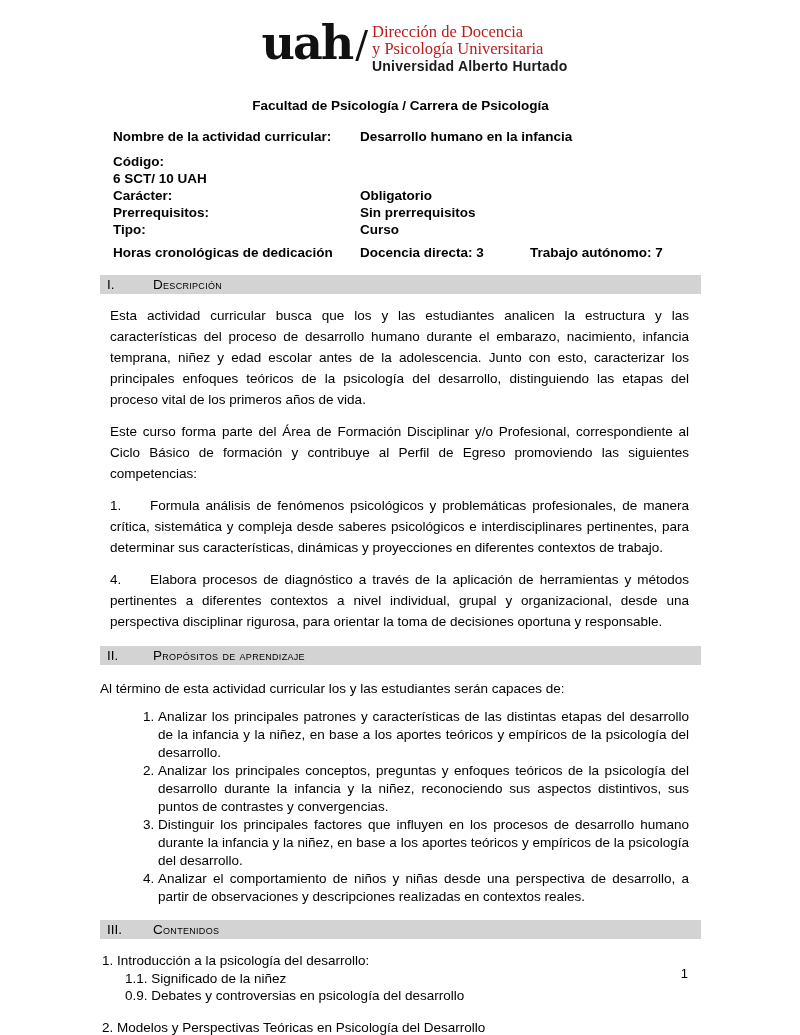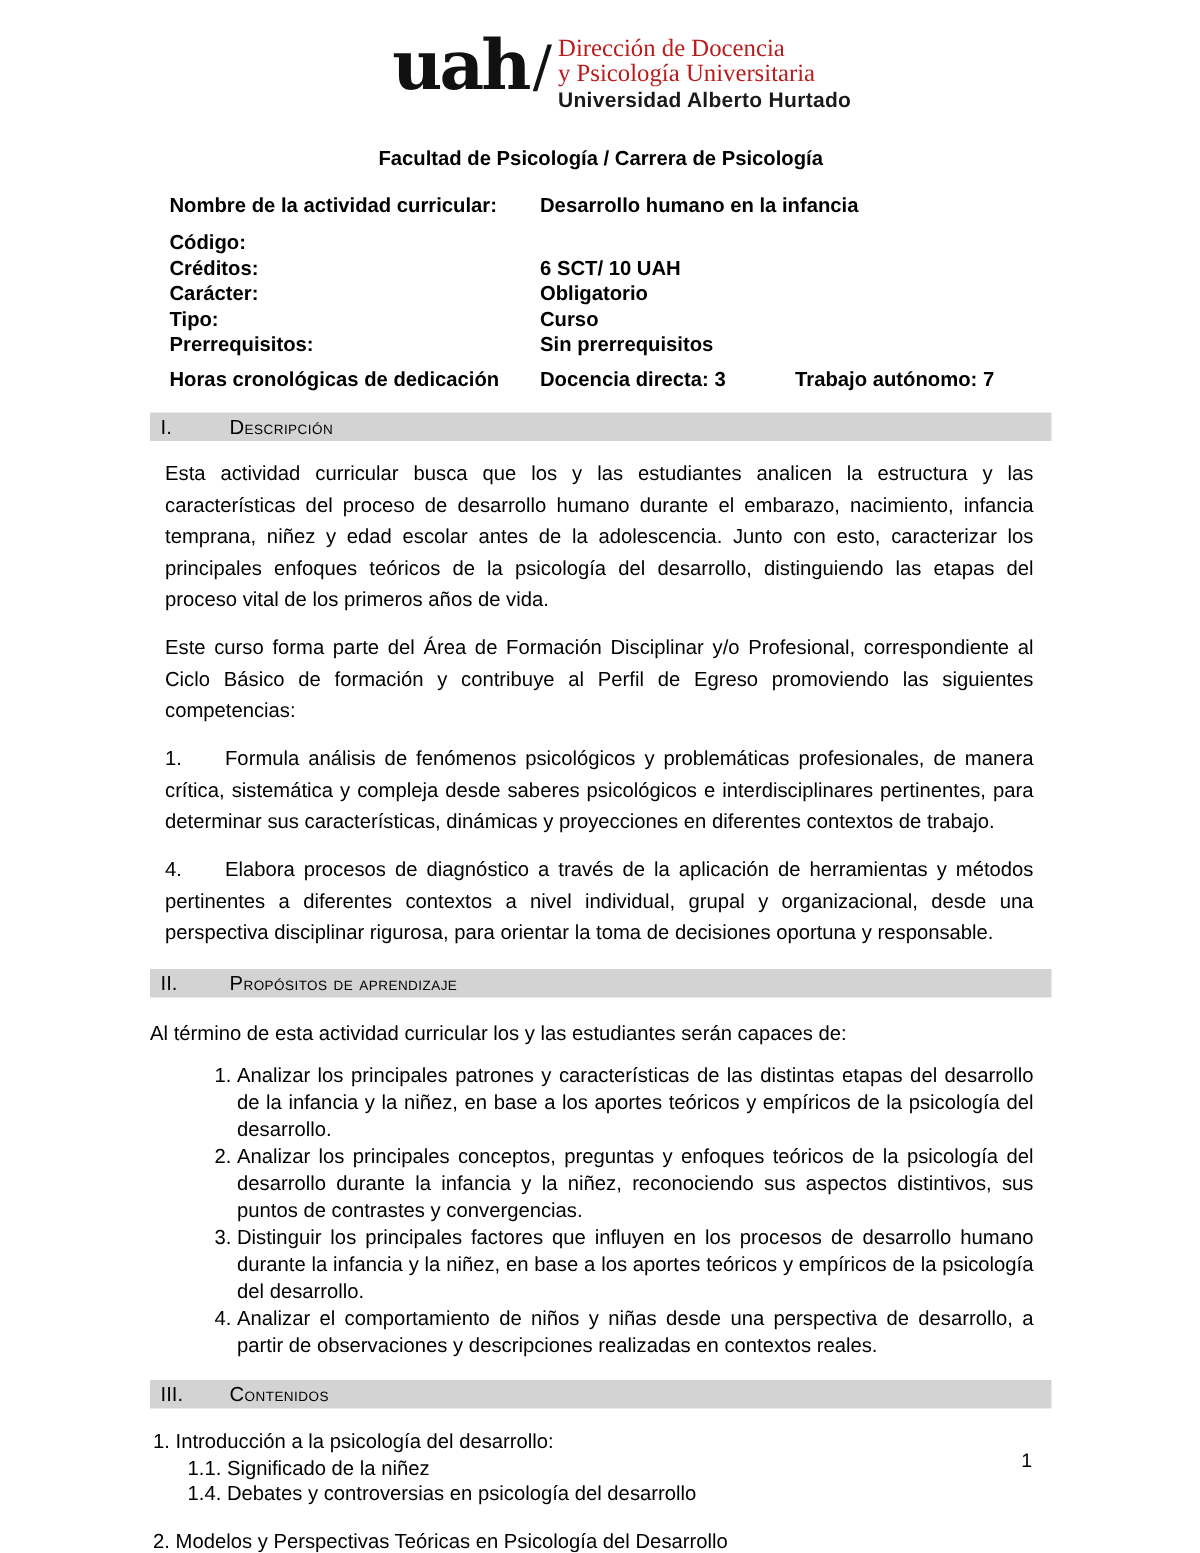--- a/index.html
+++ b/index.html
@@ -139,34 +139,33 @@
     <div class="info-row name-row">
       <span>Nombre de la actividad curricular:</span>
       <span style="grid-column: 2 / 4;">Desarrollo humano en la infancia</span>
     </div>
     <div class="info-group">
       <div class="info-row">
         <span>Código:</span>
         <span></span>
       </div>
       <div class="info-row">
-        <span>Créditos:</span>
         <span>6 SCT/ 10 UAH</span>
       </div>
       <div class="info-row">
         <span>Carácter:</span>
         <span>Obligatorio</span>
       </div>
       <div class="info-row">
+        <span>Prerrequisitos:</span>
+        <span>Sin prerrequisitos</span>
+      </div>
+      <div class="info-row">
         <span>Tipo:</span>
         <span>Curso</span>
-      </div>
-      <div class="info-row">
-        <span>Prerrequisitos:</span>
-        <span>Sin prerrequisitos</span>
       </div>
     </div>
     <div class="info-row hours-row">
       <span>Horas cronológicas de dedicación</span>
       <span>Docencia directa: 3</span>
       <span>Trabajo autónomo: 7</span>
     </div>
   </div>
 
   <div class="section-bar bar-1">
@@ -189,18 +188,18 @@
     <li>Distinguir los principales factores que influyen en los procesos de desarrollo humano durante la infancia y la niñez, en base a los aportes teóricos y empíricos de la psicología del desarrollo.</li>
     <li>Analizar el comportamiento de niños y niñas desde una perspectiva de desarrollo, a partir de observaciones y descripciones realizadas en contextos reales.</li>
   </ol>
 
   <div class="section-bar bar-3">
     <span class="sec-num">III.</span>
     <span class="sec-title">Contenidos</span>
   </div>
   <p class="content-line lvl1 content-first">1. Introducción a la psicología del desarrollo:</p>
   <p class="content-line lvl2">1.1. Significado de la niñez</p>
-  <p class="content-line lvl2">1.4. Debates y controversias en psicología del desarrollo</p>
+  <p class="content-line lvl2">0.9. Debates y controversias en psicología del desarrollo</p>
   <p class="content-line lvl1 content-unit2">2. Modelos y Perspectivas Teóricas en Psicología del Desarrollo</p>
 
   <div class="page-num">1</div>
 
 </div>
 
 </body></html>

